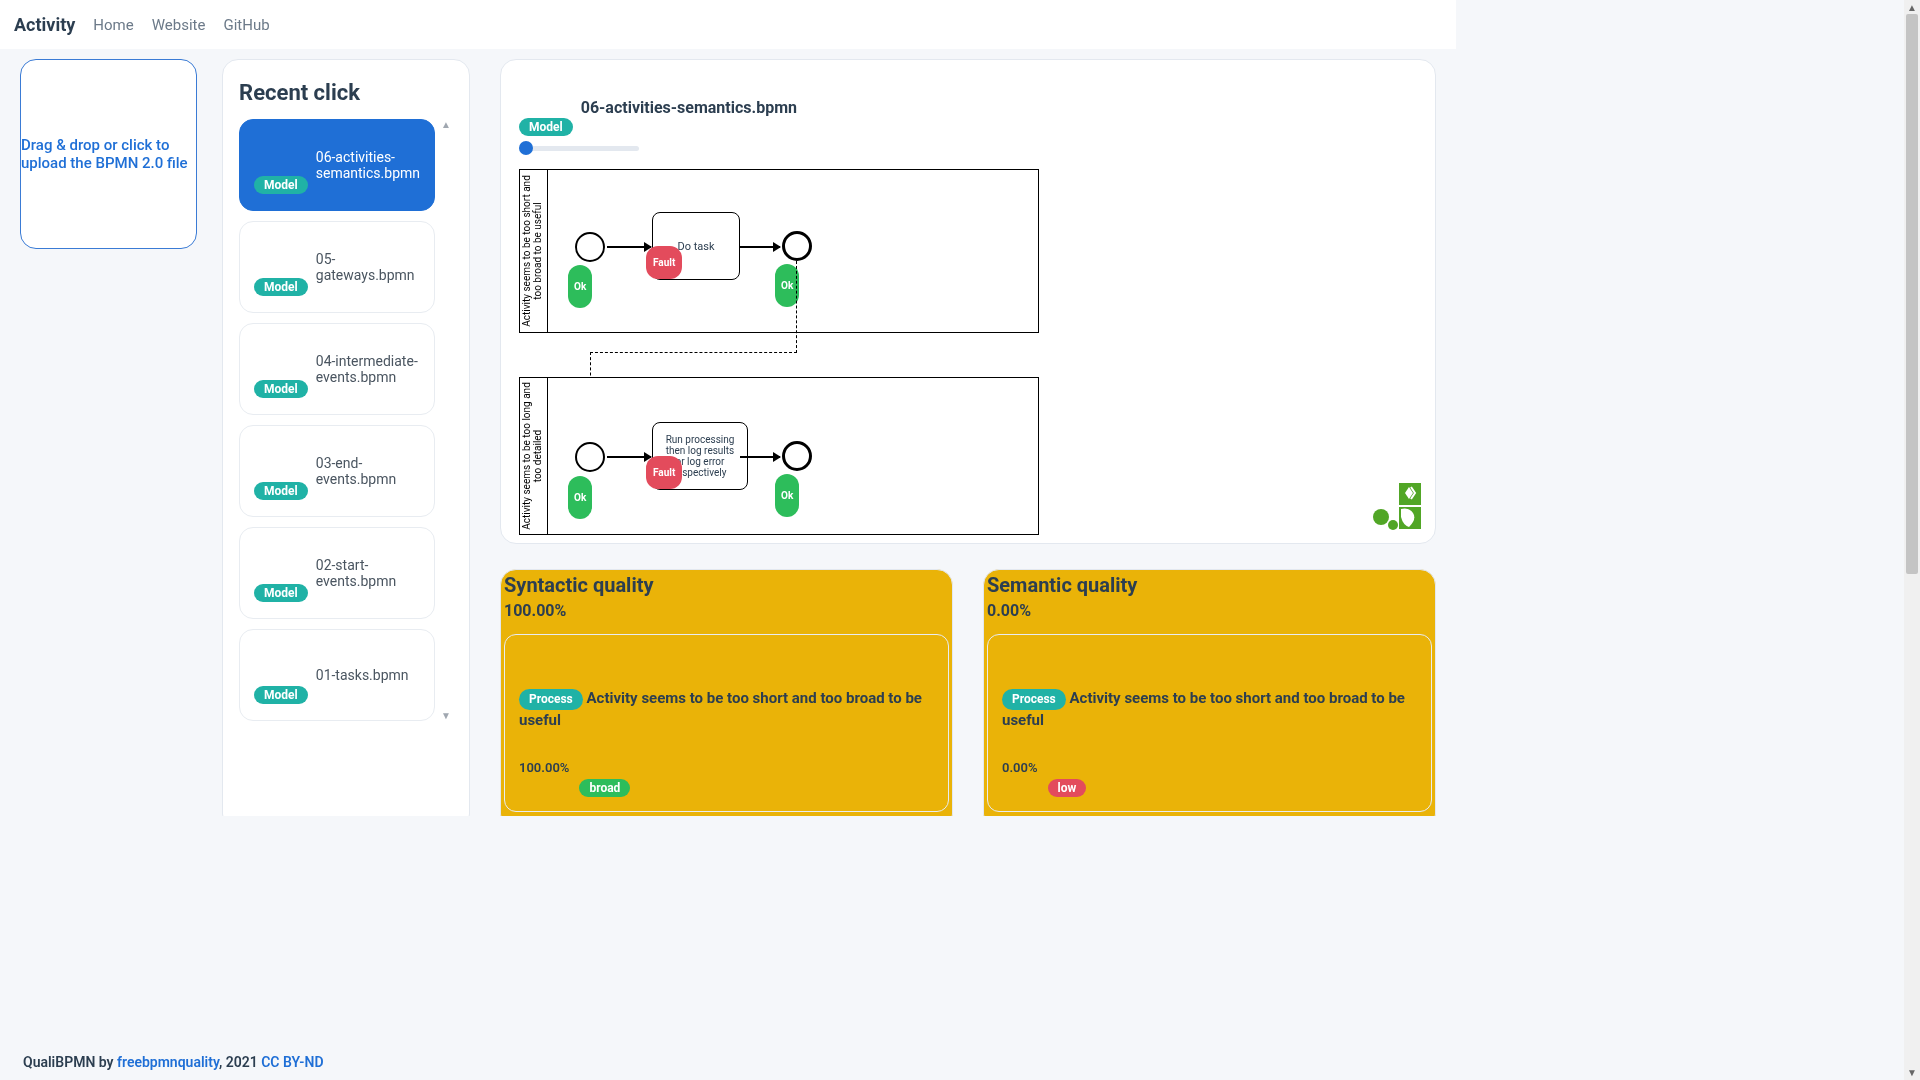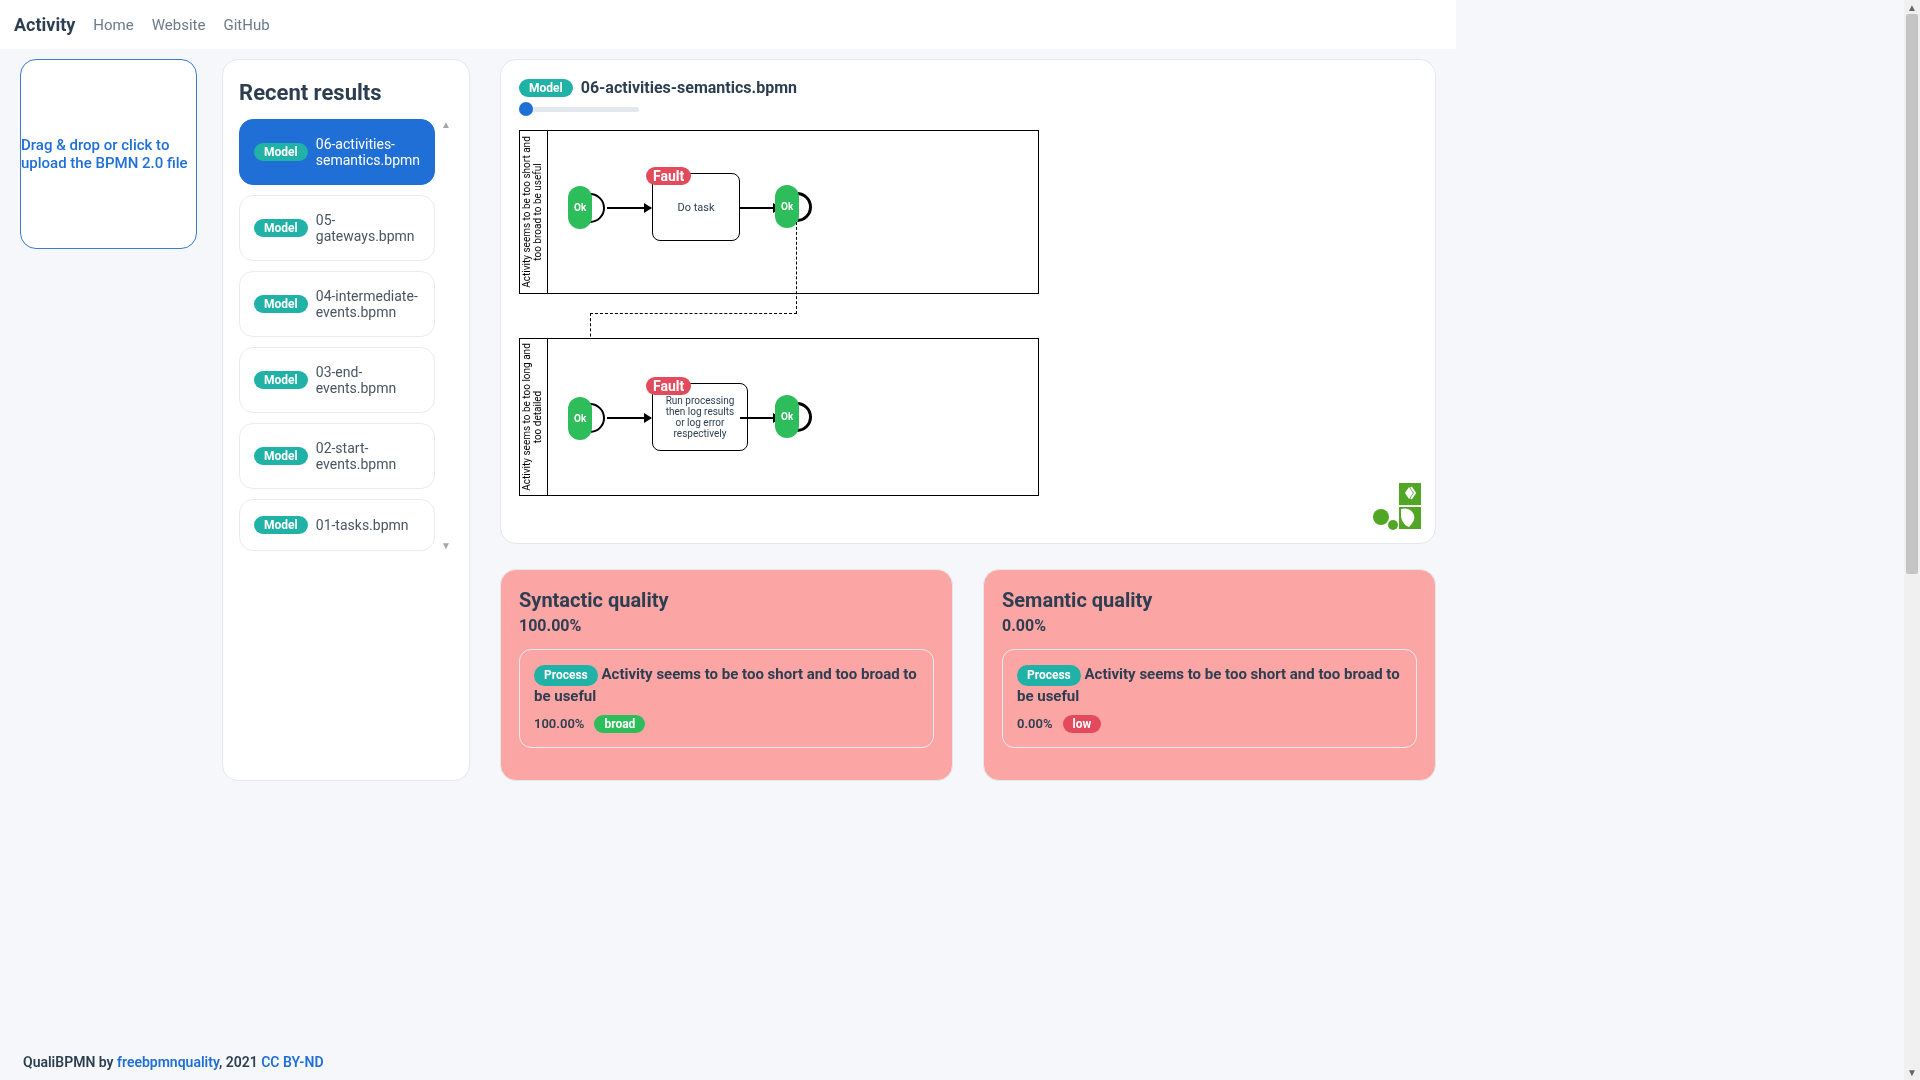--- a/index.html
+++ b/index.html
@@ -80,26 +80,27 @@
   border-color: #1f6fd6;
 }
 .pill {
   display: inline-flex;
   align-items: center;
   padding: 2px 10px;
   border-radius: 12px;
   font-size: 12px;
   font-weight: 700;
   color: #fff;
+  margin-top: 40px;
 }
 .pill-model { background: #20b2a6; }
 .pill-process { background: #20b2a6; }
 .pill-high { background: #2dbd5b; }
 .pill-low { background: #e34b5c; }
-.pill-fault { background: #e34b5c; font-size: 14px; padding: 1px 7px; }
+.pill-fault { background: #e34b5c; font-size: 10px; padding: 11px 7px; }
 .pill-ok { background: #2dbd5b; font-size: 10px; padding: 16px 6px; }
 .right-col { flex: 1; display: flex; flex-direction: column; gap: 25px; }
 .model-panel {
   background: #fff;
   border: 1px solid #e3e8ef;
   border-radius: 16px;
   padding: 18px 18px 18px 18px;
   height: 485px;
 }
 .model-header {
@@ -211,24 +212,24 @@
 }
 .logo-icon {
   position: absolute;
   right: 12px;
   bottom: 12px;
   width: 50px; height: 50px;
 }
 .quality-row { display: flex; gap: 30px; }
 .quality-panel {
   flex: 1;
-  background: #fca5a5;
+  background: #eab308;
   border: 1px solid #e3e8ef;
   border-radius: 16px;
-  padding: 18px;
+  padding: 3px;
 }
 .quality-title { font-size: 20px; font-weight: 700; margin-bottom: 4px; }
 .quality-pct { font-size: 16px; font-weight: 700; margin-bottom: 14px; }
 .quality-item {
   border: 1px solid #e8ecf1;
   border-radius: 12px;
   padding: 14px;
   margin-bottom: 14px;
 }
 .quality-item-title { font-weight: 700; font-size: 15px; line-height: 1.4; }
@@ -270,21 +271,21 @@
 </div>
 
 <div class="main">
 
   <div class="left-col">
     <div class="upload-zone">
       <span>Drag &amp; drop or click to upload the BPMN 2.0 file</span>
     </div>
 
     <div class="panel">
-      <div class="panel-title">Recent results</div>
+      <div class="panel-title">Recent click</div>
       <div class="recent-list-wrapper">
         <span class="scroll-arrow up">▲</span>
 
         <div class="recent-item selected">
           <span class="pill pill-model">Model</span>
           <span>06-activities-semantics.bpmn</span>
         </div>
         <div class="recent-item">
           <span class="pill pill-model">Model</span>
           <span>05-gateways.bpmn</span>

